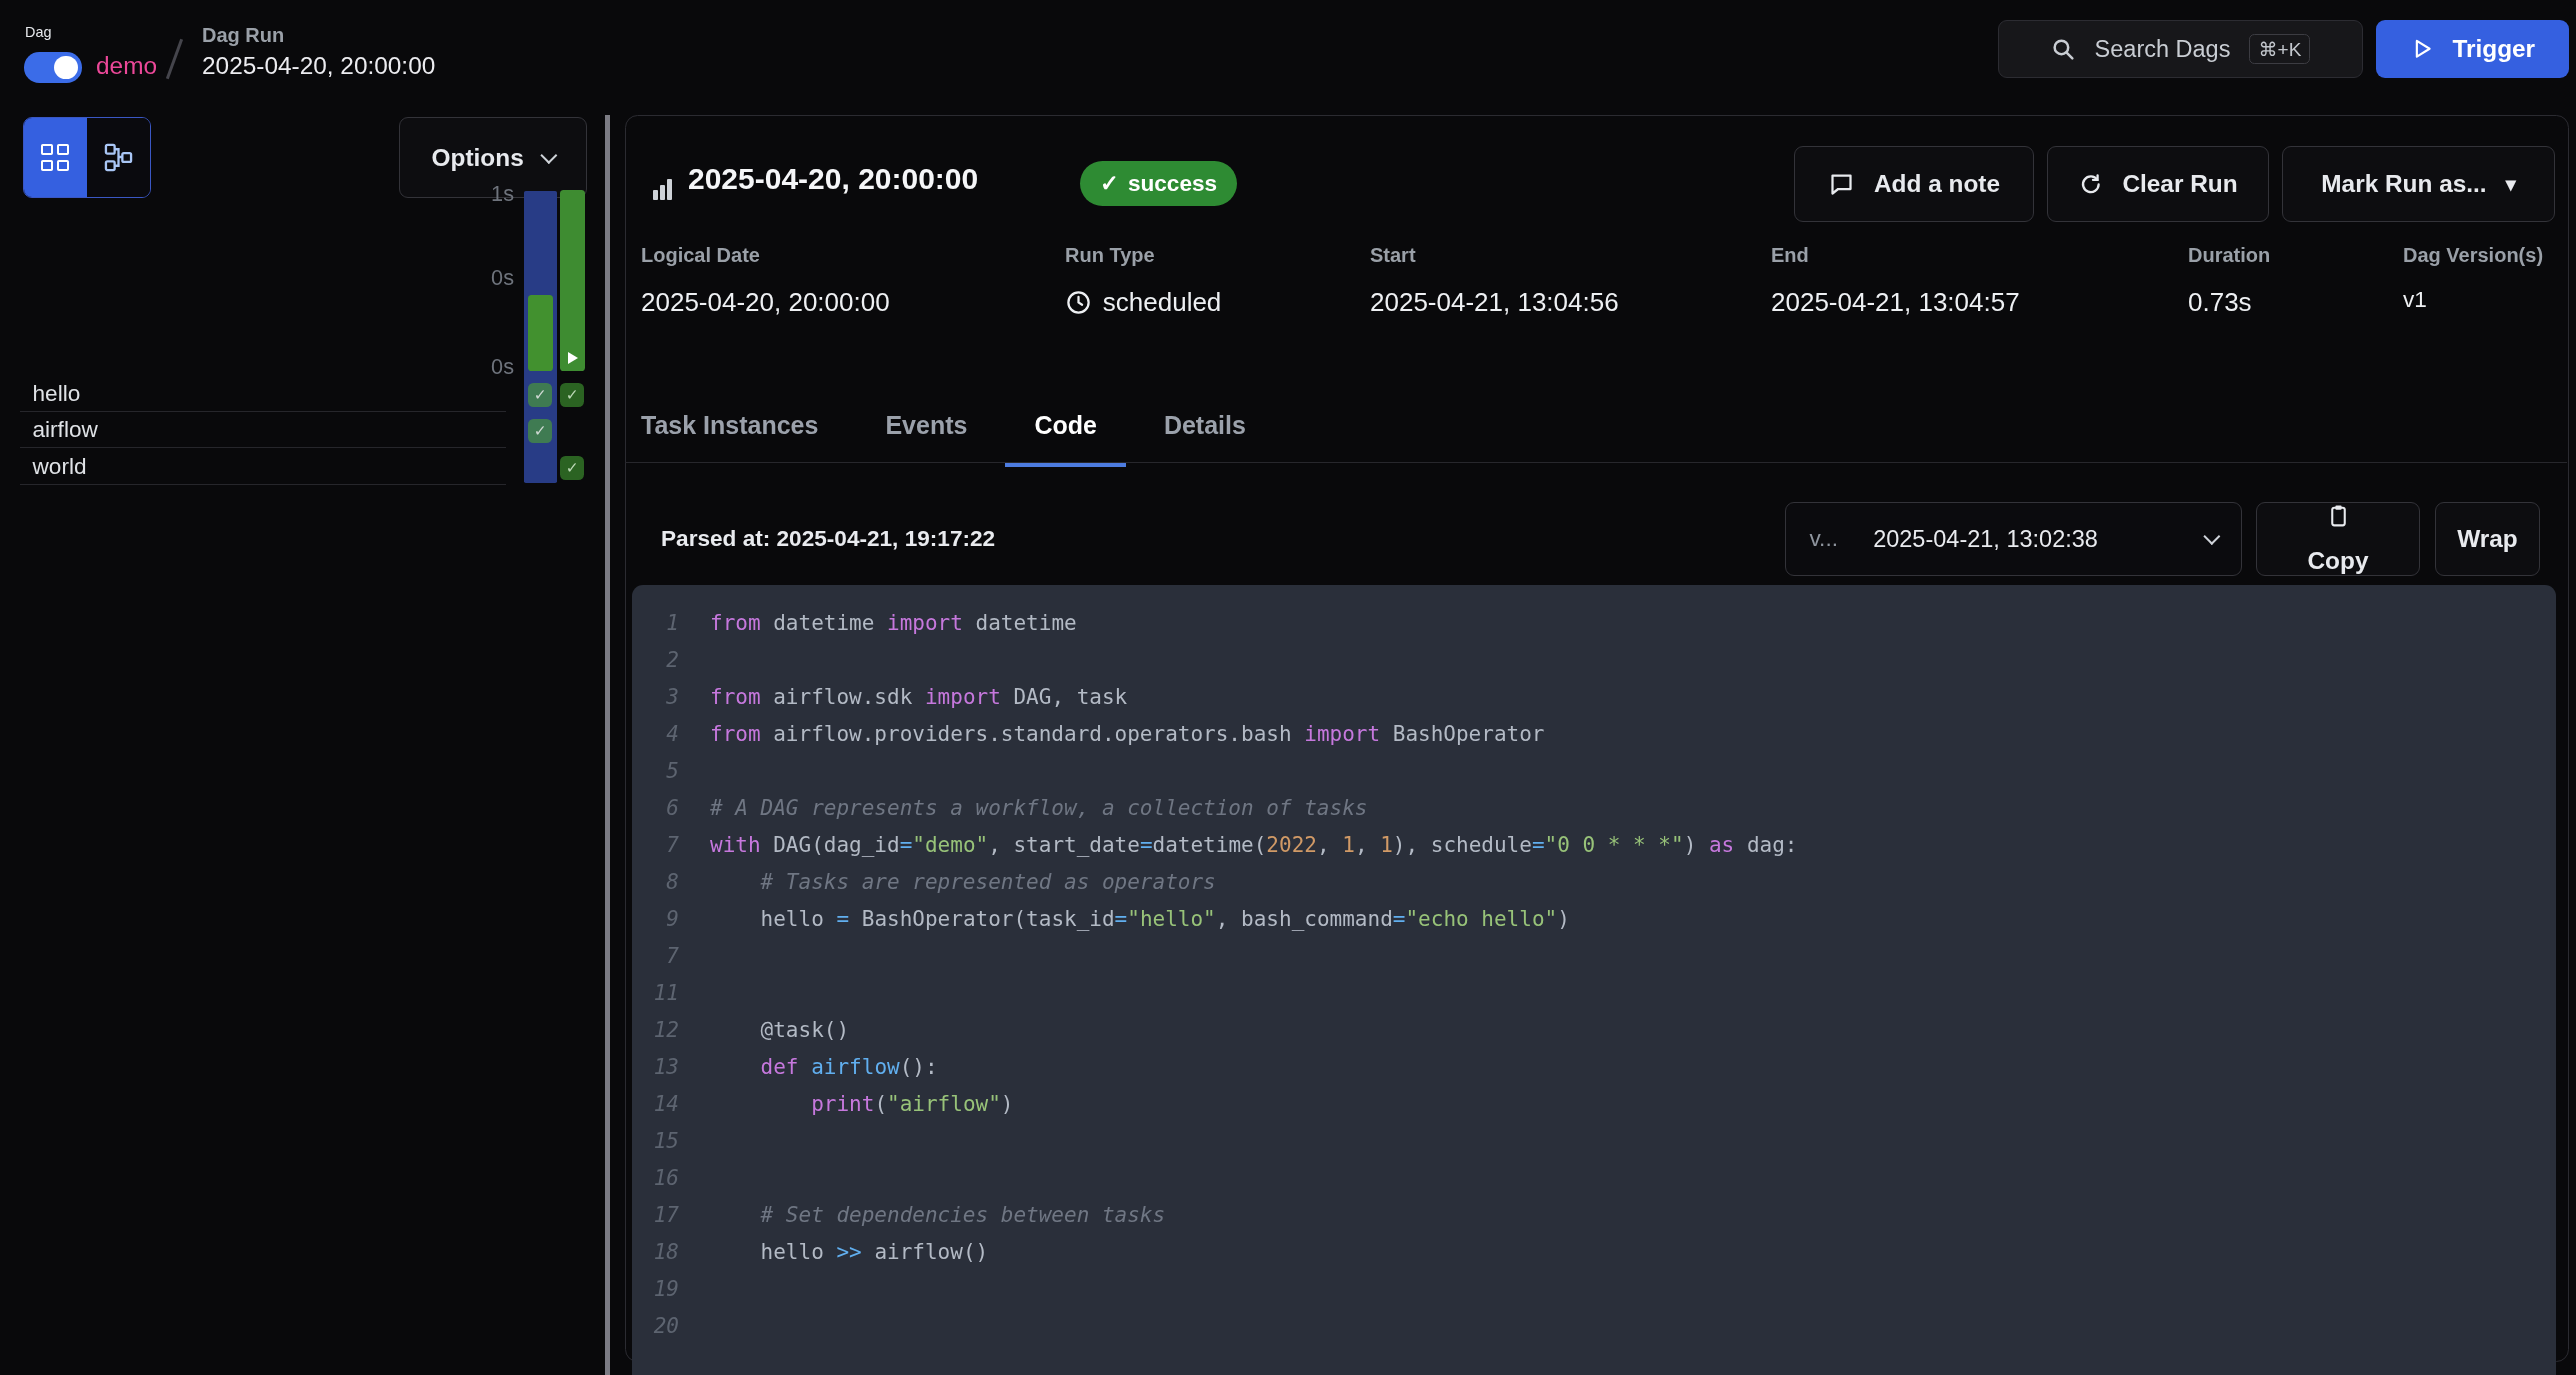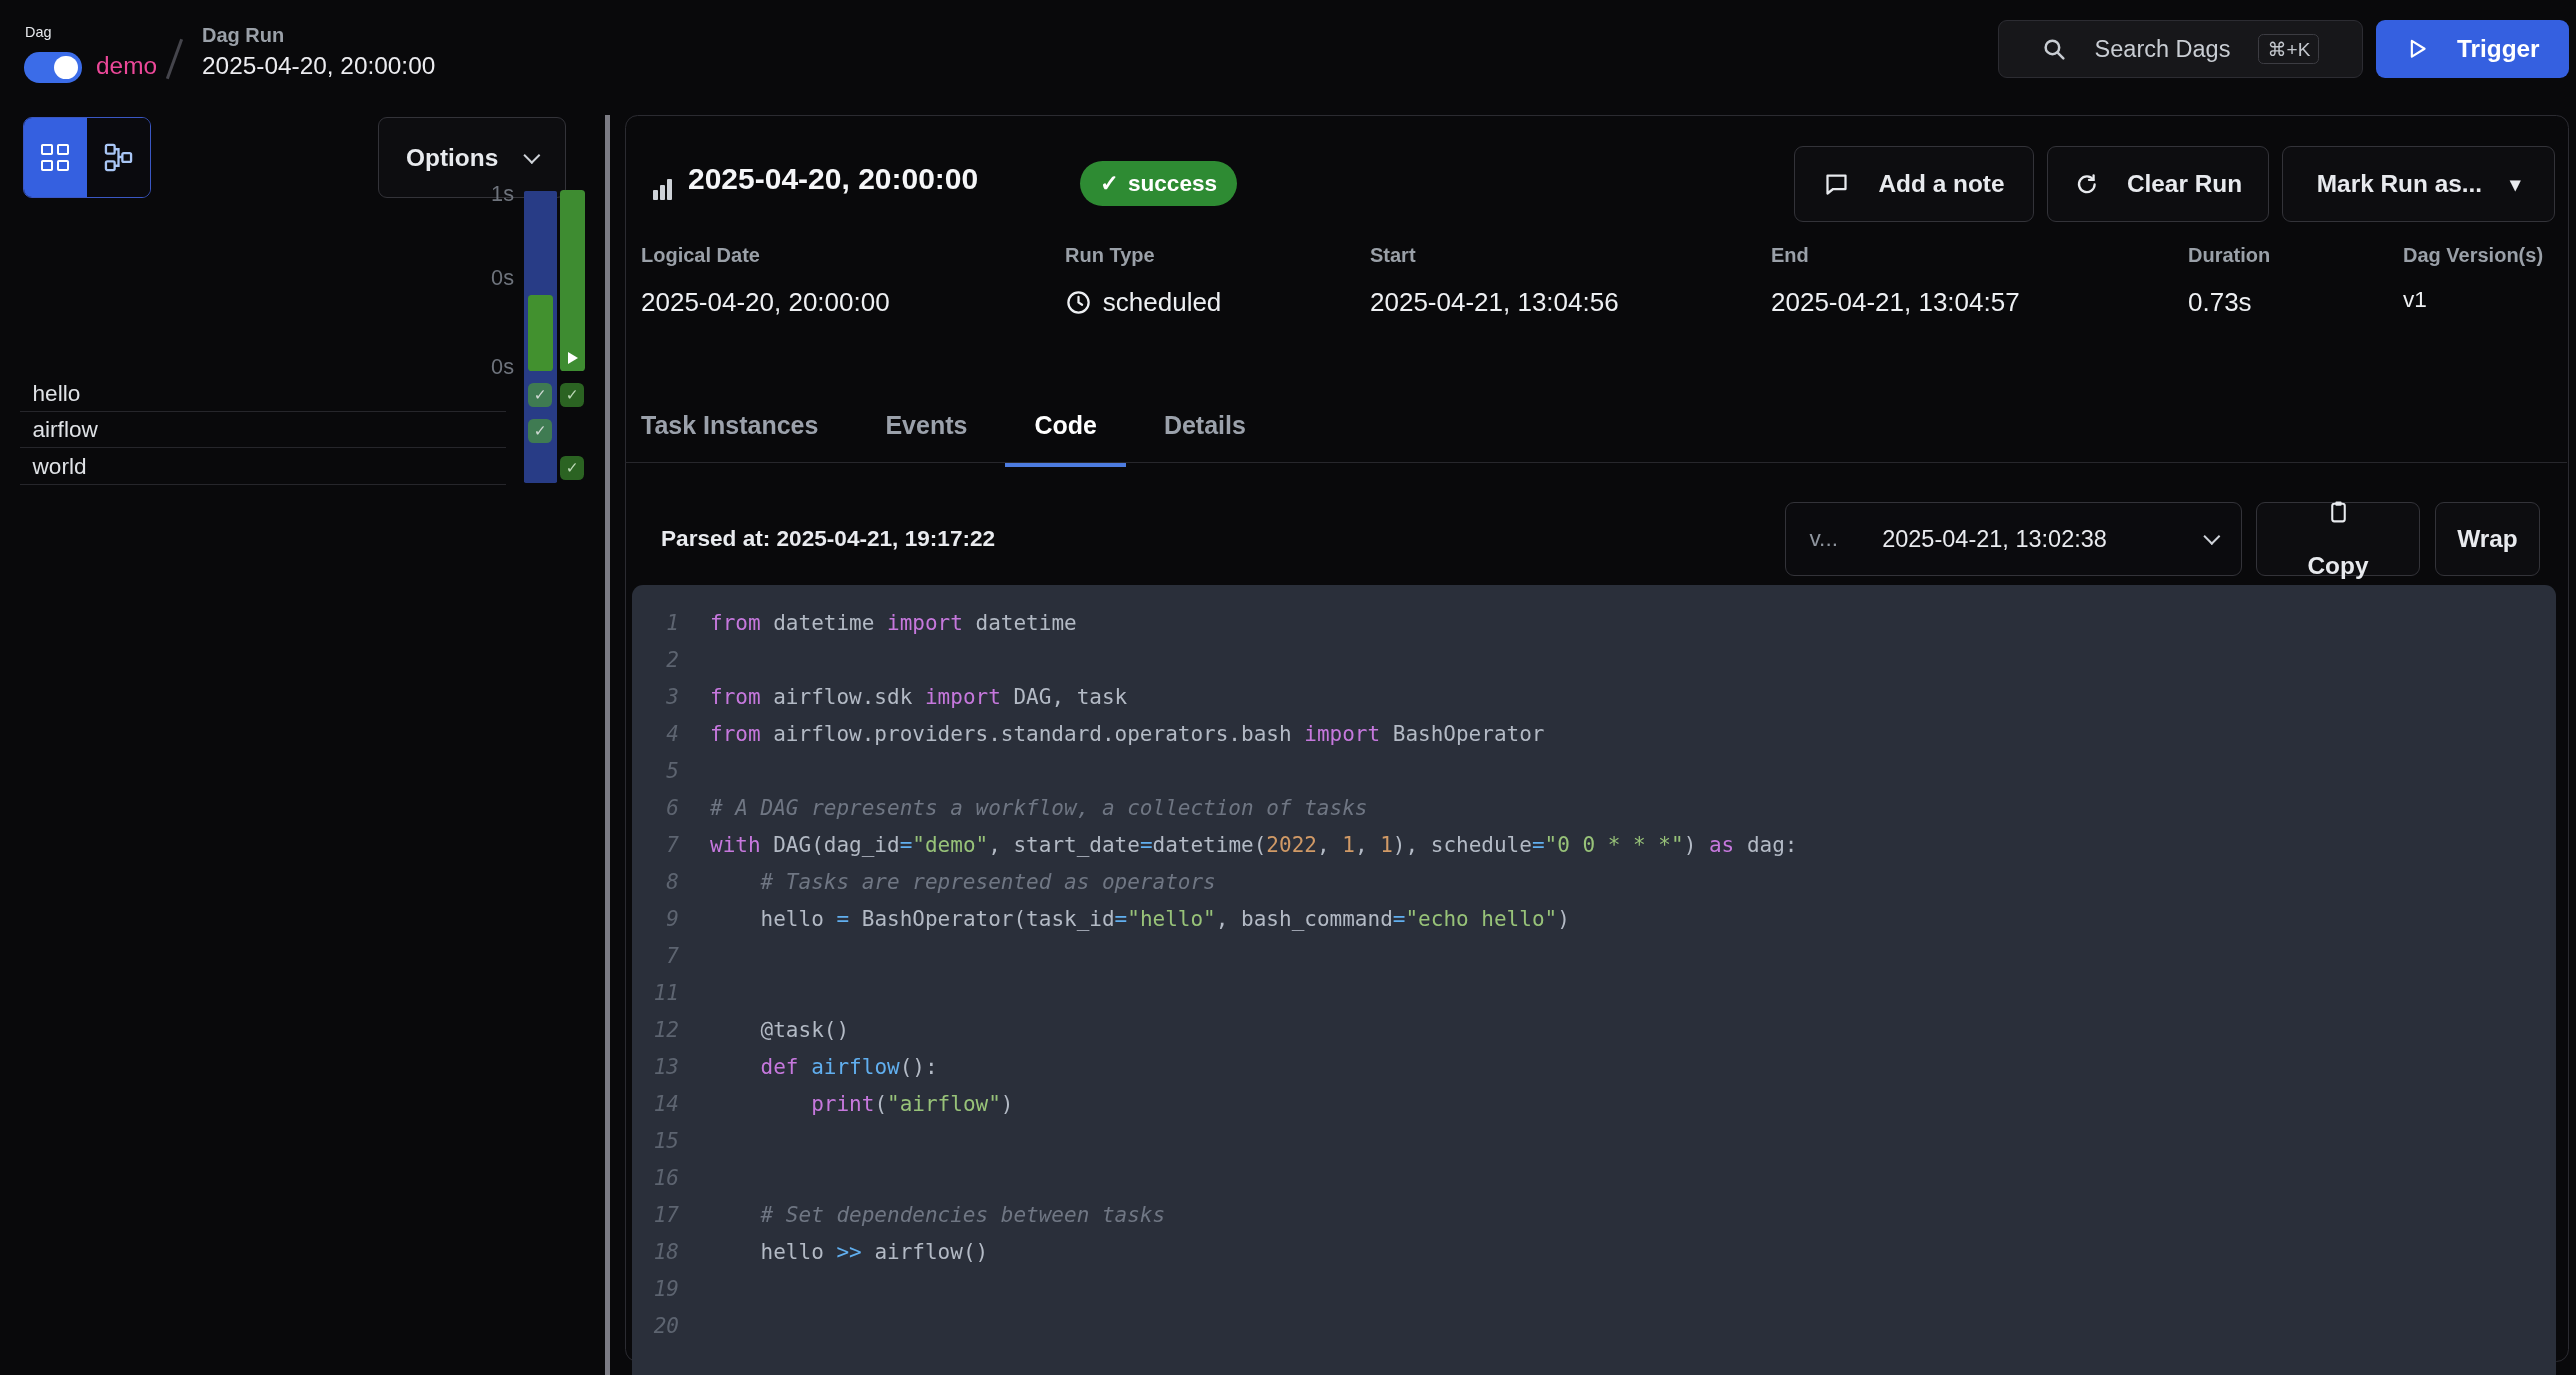--- a/index.html
+++ b/index.html
@@ -9,32 +9,32 @@
   .abs { position:absolute; }
 
   
   .crumb-label { font-size:20px; font-weight:700; color:#9aa0a8; }
   .toggle { position:absolute; width:58px; height:31px; border-radius:15.3px; background:#3b6ce8; cursor:pointer; }
   .toggle .knob { position:absolute; top:3.6px; right:3.6px; width:23.5px; height:23.5px; border-radius:50%; background:#fff; }
   .dag-link { font-size:24.4px; color:#ec4899; text-decoration:none; }
   .crumb-sep { position:absolute; width:2.7px; height:42px; background:#45454c; transform:rotate(20deg); }
   .crumb-value { font-size:24.4px; color:#ececf0; }
 
-  .btn { display:flex; align-items:center; justify-content:center; gap:28px; border:0.9px solid #333339; border-radius:9px; background:#0d0d10; color:#e8eaee; font-size:24.4px; font-weight:600; cursor:pointer; font-family:"Liberation Sans",sans-serif; }
+  .btn { display:flex; align-items:center; justify-content:center; gap:19px; border:0.9px solid #333339; border-radius:9px; background:#0d0d10; color:#e8eaee; font-size:24.4px; font-weight:600; cursor:pointer; font-family:"Liberation Sans",sans-serif; }
   .search-btn { position:absolute; left:1998px; top:20px; width:365px; height:58px; background:#17171a; border:0.9px solid #2c2c32; font-weight:400; color:#c9cdd3; font-size:23.5px; }
   .search-btn kbd { font-family:"Liberation Sans",sans-serif; font-size:19px; color:#c3c7cd; border:0.9px solid #3c3c42; border-radius:5.4px; padding:2.7px 8.1px; }
   .trigger-btn { position:absolute; left:2376px; top:20px; width:193px; height:58px; background:#3560e0; border:none; color:#fff; }
 
   
   .seg { position:absolute; left:22.6px; top:117px; width:128px; height:81px; border:0.9px solid #3a57c4; border-radius:9px; overflow:hidden; display:flex; }
   .seg button { flex:1; border:none; display:flex; align-items:center; justify-content:center; cursor:pointer; background:#0a0a0e; }
   .seg .active { background:#3560e0; }
   .grid-glyph { display:grid; grid-template-columns:11.7px 11.7px; grid-template-rows:11.7px 11.7px; gap:4.5px; }
   .grid-glyph span { border:2.3px solid #fff; border-radius:1.8px; }
-  .options-btn { position:absolute; left:378px; top:117px; width:188px; height:81px; }
+  .options-btn { position:absolute; left:399px; top:117px; width:188px; height:81px; }
   .chev { width:11.7px; height:11.7px; border-right:2.7px solid #cfd3d9; border-bottom:2.7px solid #cfd3d9; transform:rotate(45deg) translate(-1.8px,-1.8px); }
 
   .tick { position:absolute; width:54px; text-align:right; font-size:21.7px; color:#6e737c; }
   .runcol-sel { position:absolute; left:524px; top:191px; width:32.5px; height:292px; background:#283c86; border-radius:1.8px; cursor:pointer; }
   .runbar-inner { position:absolute; left:528px; top:295px; width:25px; height:76px; background:#42912f; border-radius:3.6px; cursor:pointer; }
   .runbar2 { position:absolute; left:560px; top:190px; width:25px; height:181px; background:#3e8c31; border-radius:3.6px; cursor:pointer; }
   .play-tri { position:absolute; left:568px; top:352px; width:0; height:0; border-left:10.8px solid #fff; border-top:6.3px solid transparent; border-bottom:6.3px solid transparent; }
   .task-label { position:absolute; left:32.5px; font-size:22.6px; color:#dfe2e6; cursor:pointer; }
   .row-sep { position:absolute; left:20px; width:486px; height:0.9px; background:#26262b; }
   .ti-sq { position:absolute; width:24.4px; height:23.5px; border-radius:5.4px; font-size:15.3px; display:flex; align-items:center; justify-content:center; cursor:pointer; }

